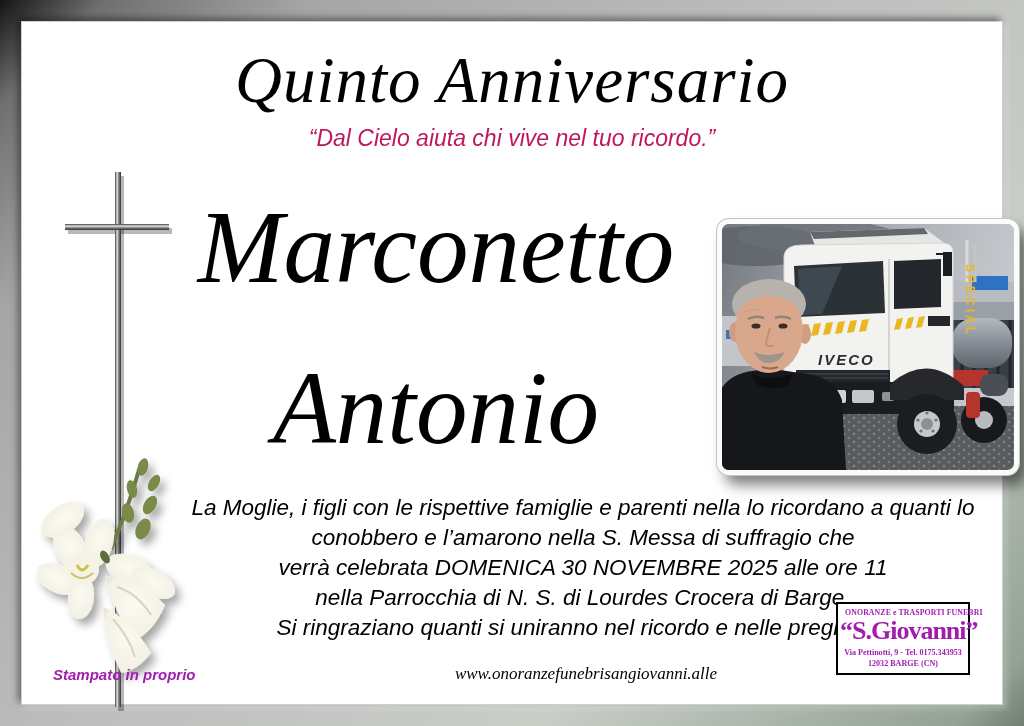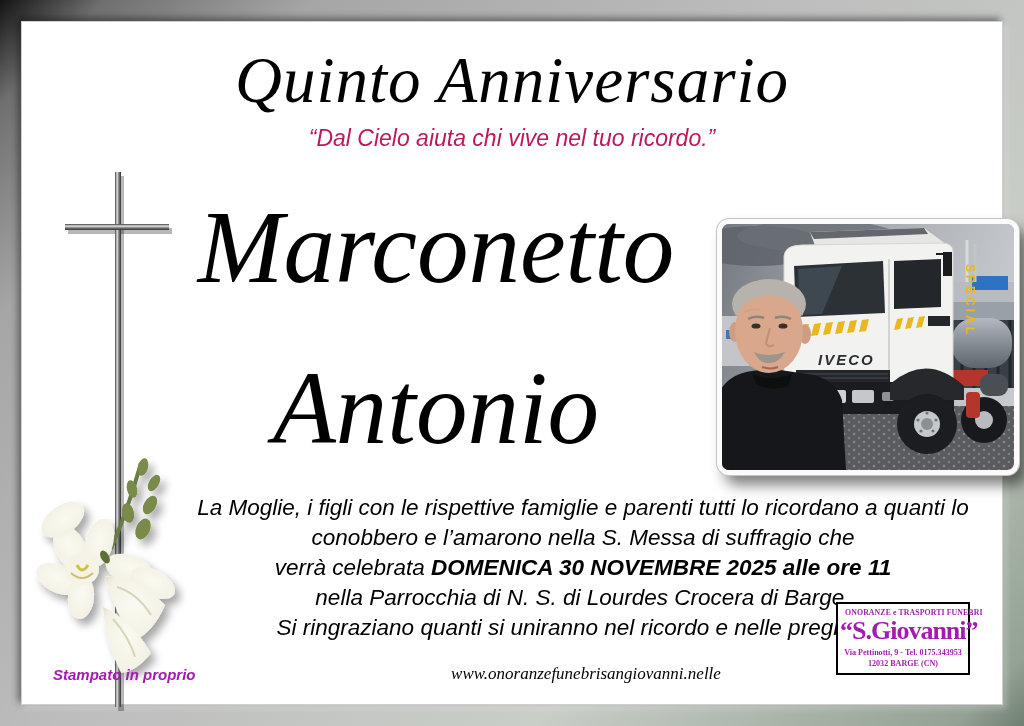--- a/index.html
+++ b/index.html
@@ -33,21 +33,21 @@
     border:5px solid #fbfbfb;border-radius:12px;overflow:hidden;
     box-shadow:0 0 0 1px #c4c4c4, 8px 10px 14px rgba(0,0,0,.5);
     background:#9aa0a6;
   }
   .photo svg{display:block;}
   .announcement{
     position:absolute;left:132px;top:472px;width:860px;text-align:center;
     font-style:italic;font-size:22.5px;line-height:30px;color:#000;
   }
   .announcement p{margin:0;}
-  .announcement .b{font-weight:700;}
+  .announcement .b{font-weight:400;}
   .printed-note{
     position:absolute;left:32px;bottom:22px;
     font-style:italic;font-weight:600;font-size:15px;color:#a21caf;
   }
   .website{
     position:absolute;left:230px;bottom:21px;width:670px;text-align:center;
     font-family:"Liberation Serif",serif;font-style:italic;font-size:17px;color:#000;
   }
   .logo-box{
     position:absolute;right:33px;bottom:30px;width:134px;
@@ -215,21 +215,21 @@
           <ellipse cx="61" cy="102" rx="4.5" ry="2.6" fill="#3a2f28"></ellipse>
           <path d="M48,104 Q45,114 44,120 Q47,124 52,121" stroke="#c08f74" stroke-width="2" fill="none"></path>
           <path d="M32,128 Q47,134 63,128 Q56,140 47,139 Q38,140 32,128 Z" fill="#9b958c"></path>
           <path d="M40,143 Q48,146 56,143" stroke="#a06a55" stroke-width="2" fill="none"></path>
           <path d="M22,88 Q30,84 38,86" stroke="#c49679" stroke-width="1" fill="none" opacity="0.6"></path>
         </g>
       </svg>
     </div>
 
     <div class="announcement">
-      <p>La Moglie, i figli con le rispettive famiglie e parenti tutti lo ricordano a quanti lo</p>
+      <p>La Moglie, i figli con le rispettive famiglie e parenti nella lo ricordano a quanti lo</p>
       <p>conobbero e l’amarono nella S. Messa di suffragio che</p>
       <p><span>verrà celebrata </span><span class="b">DOMENICA 30 NOVEMBRE 2025 alle ore 11</span></p>
       <p>nella Parrocchia di N. S. di Lourdes Crocera di Barge.</p>
       <p>Si ringraziano quanti si uniranno nel ricordo e nelle preghiere.</p>
     </div>
 
     <svg class="flower-svg" width="160" height="240" viewBox="0 0 160 240" aria-hidden="true">
       <defs>
         <radialGradient id="petal" cx="0.5" cy="0.45" r="0.7">
           <stop offset="0" stop-color="#fbfaf2"></stop>
@@ -276,16 +276,16 @@
     </svg>
 
     <div class="logo-box">
       <div class="logo-header">ONORANZE e TRASPORTI FUNEBRI</div>
       <div class="logo-name">“S.Giovanni”</div>
       <div class="logo-address">Via Pettinotti, 9 - Tel. 0175.343953</div>
       <div class="logo-city">12032 BARGE (CN)</div>
     </div>
 
     <div class="printed-note">Stampato in proprio</div>
-    <div class="website">www.onoranzefunebrisangiovanni.nelle</div>
+    <div class="website">www.onoranzefunebrisangiovanni.alle</div>
 
   </div>
 </div>
 
 </body></html>

